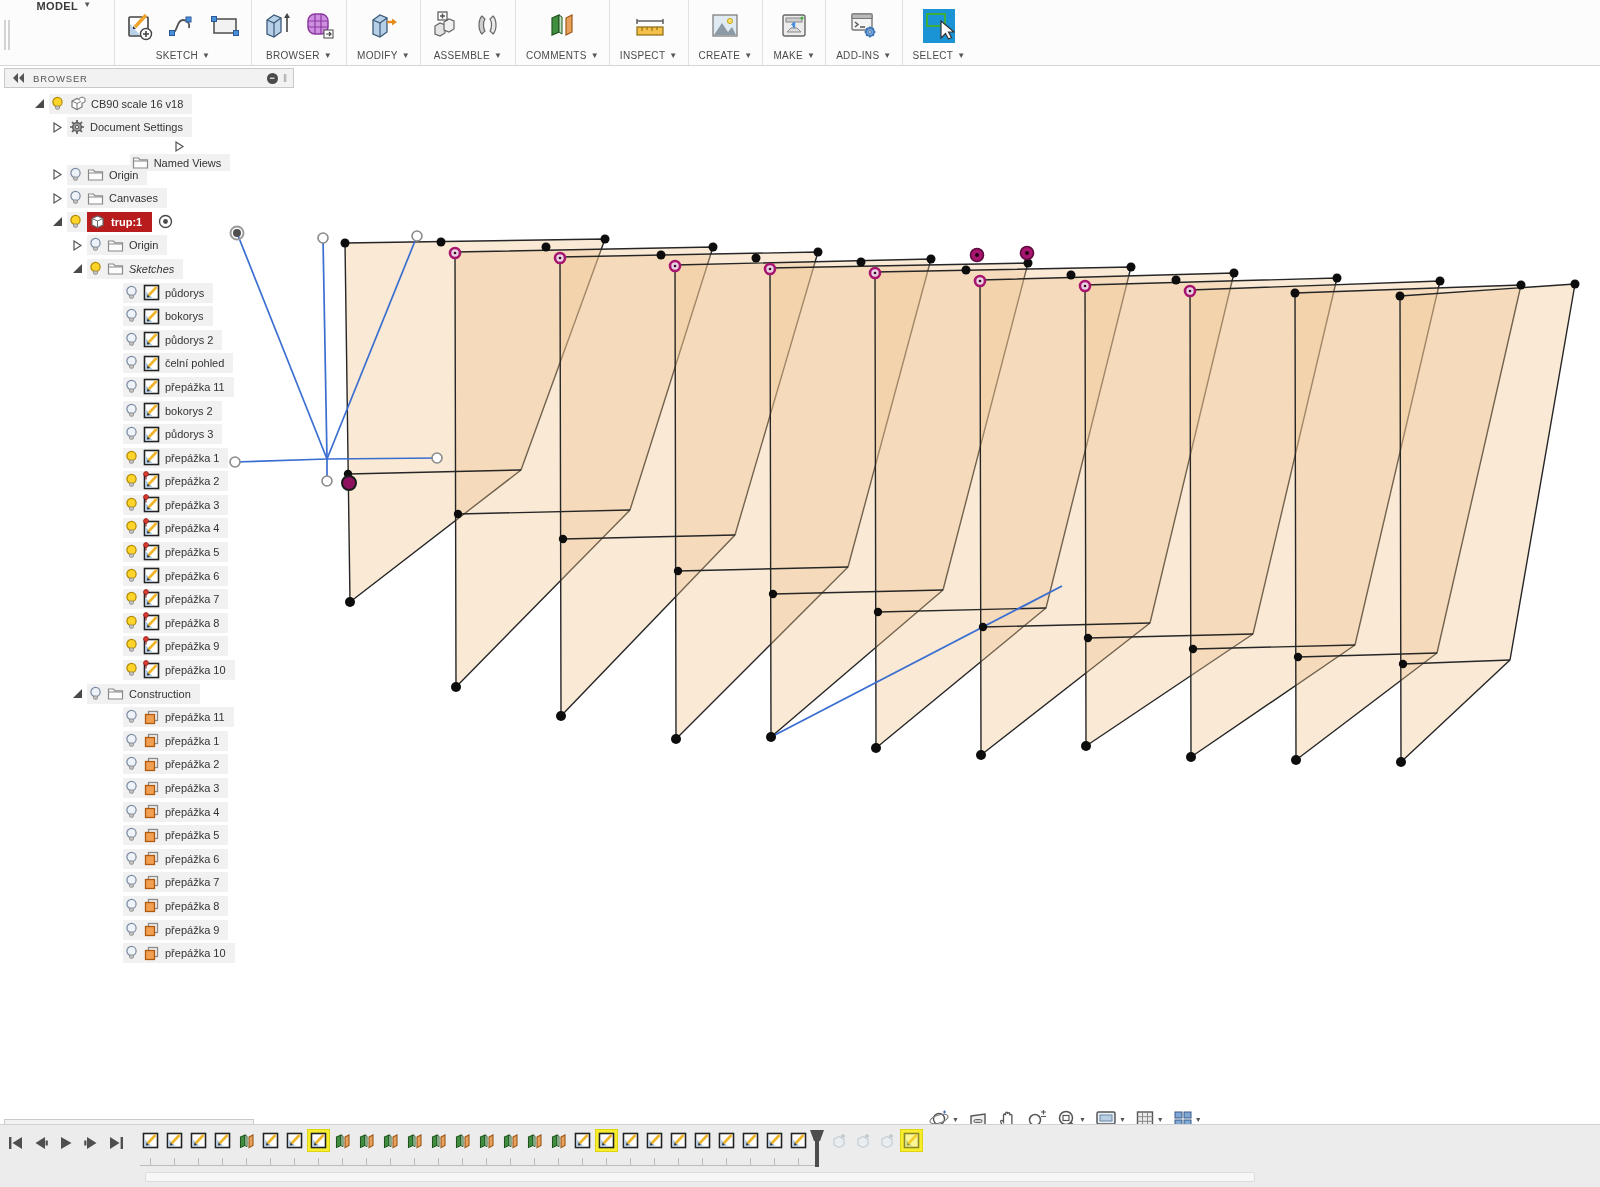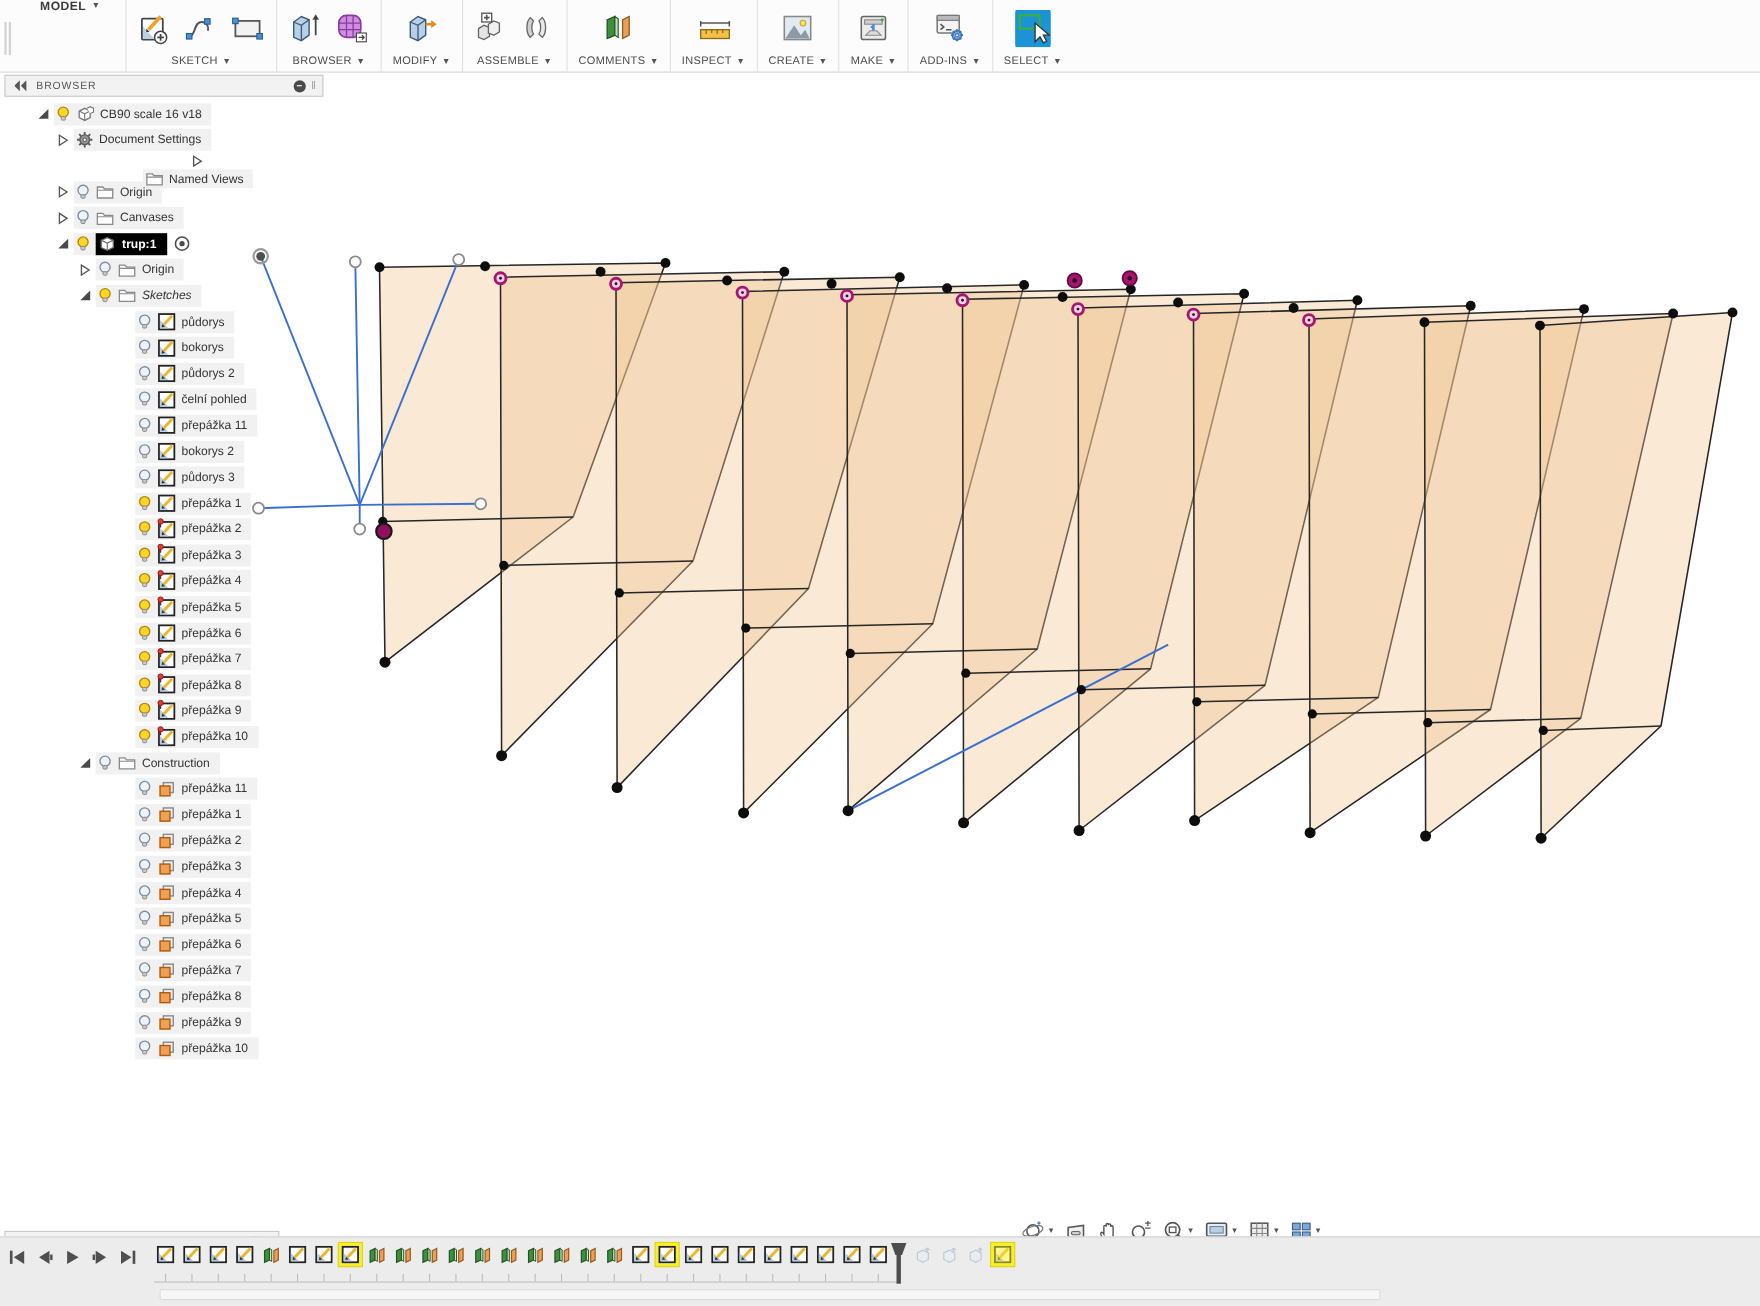--- a/index.html
+++ b/index.html
@@ -32,21 +32,21 @@
 
   #browser-header { top:68px; left:4px; width:290px; }
   #comments-header { top:1119px; left:4px; width:250px; }
 
   
   #tree { position:absolute; top:92px; left:20px; width:290px; z-index:11; }
   .trow { height:23.6px; display:flex; align-items:center; cursor:pointer; }
   .tw { width:15px; height:13px; flex:0 0 15px; margin-right:2px; display:flex; align-items:center; justify-content:center; }
   .chip { display:inline-flex; align-items:center; background:#f1f1f1; padding:1px 9px 1px 2px; gap:5px; height:20px; }
   .chip .lbl { font-size:11px; color:#333; white-space:nowrap; }
-  .selwrap { display:inline-flex; align-items:center; gap:5px; background:#000000; height:20px; padding:1px 10px 1px 2px; }
+  .selwrap { display:inline-flex; align-items:center; gap:5px; background:#b91c1c; height:20px; padding:1px 10px 1px 2px; }
   .selwrap .lbl { color:#fff; font-weight:bold; }
   .activate { margin-left:6px; }
 
   
   .navbar { position:absolute; top:1103px; left:925px; width:250px; height:32px; z-index:12;
     display:flex; align-items:center; gap:3px; background:transparent; }
   .nav-btn { display:flex; align-items:center; padding:2px 3px; cursor:pointer; }
   .nav-caret { font-size:7px; color:#555; margin-left:2px; }
 
   

